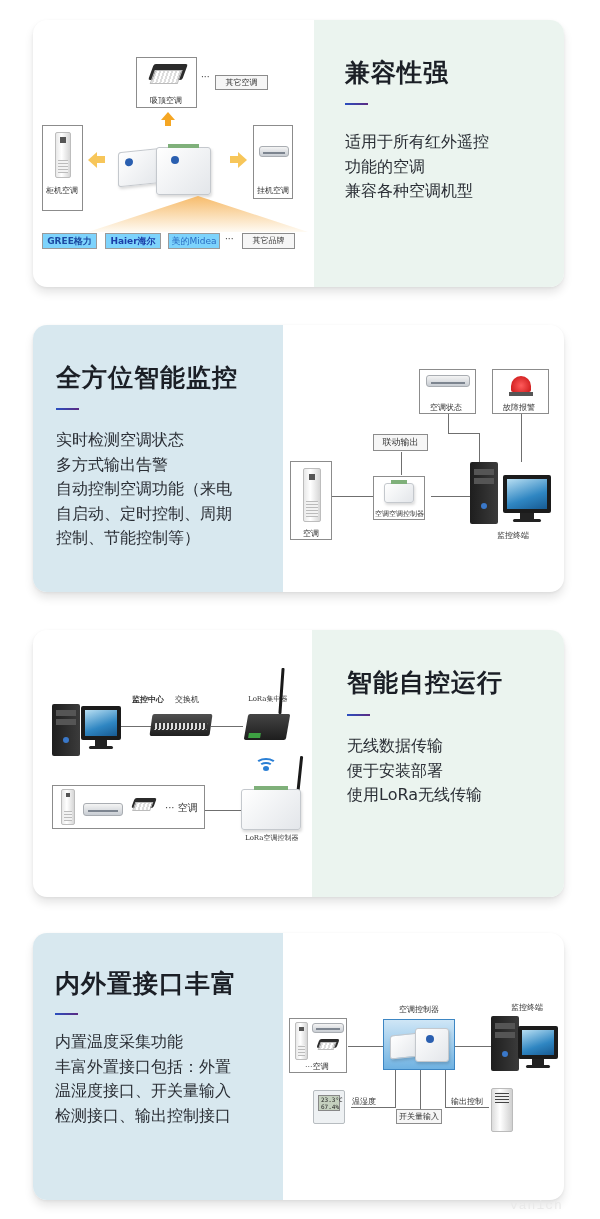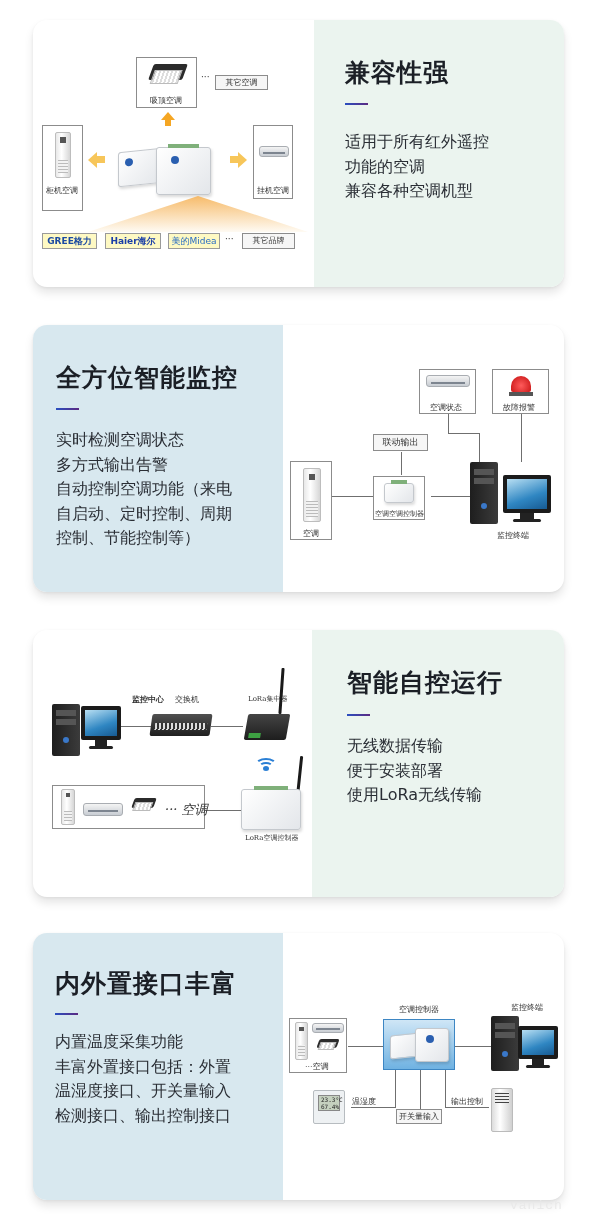--- a/index.html
+++ b/index.html
@@ -80,21 +80,21 @@
   .arrow-up-stem { position:absolute; width:6px; height:6px; background:#f5a623; }
   .arrow-side { position: absolute; width: 0; height: 0; border-top: 8px solid transparent; border-bottom: 8px solid transparent; }
   .arrow-side.left { border-right: 9px solid #f7c65a; }
   .arrow-side.right { border-left: 9px solid #f7c65a; }
   .arrow-side-stem { position:absolute; width:8px; height:7px; background:#f7c65a; }
 
   .beam { position: absolute; left: 55px; top: 176px; width: 220px; height: 36px;
     background: linear-gradient(180deg, rgba(245,175,80,0.85), rgba(253,240,215,0.3));
     clip-path: polygon(50% 0, 100% 100%, 0 100%); }
 
-  .brand { position: absolute; top: 213px; height: 16px; border: 1px solid #9a9a9a; background: #fef9c3; font-size: 9px; font-weight: bold; text-align: center; line-height: 14px; white-space: nowrap; overflow: hidden; }
+  .brand { position: absolute; top: 213px; height: 16px; border: 1px solid #9a9a9a; background: #7dd3fc; font-size: 9px; font-weight: bold; text-align: center; line-height: 14px; white-space: nowrap; overflow: hidden; }
 
   .alarm { position:absolute; width:20px; height:16px; border-radius: 10px 10px 2px 2px; background: radial-gradient(circle at 50% 60%, #ff5b5b, #c30d0d); }
   .alarm-base { position:absolute; height:4px; background:#555; }
 
   .wifi { position: absolute; width: 22px; height: 14px; }
   .wifi span { position:absolute; left:50%; border:2px solid #2a7fd5; border-bottom:none; border-left-color:transparent; border-right-color:transparent; border-radius: 50% 50% 0 0; transform: translateX(-50%); }
   .antenna { position:absolute; width:3px; background:#1a1a1a; border-radius: 1px; }
 
   .switch-box { position:absolute; background: linear-gradient(180deg,#505050,#1f1f1f); border-radius:2px; }
   .switch-box::after { content:""; position:absolute; left:6%; right:6%; top:40%; height:35%; background: repeating-linear-gradient(90deg,#ddd 0 2px,#333 2px 4px); }
@@ -250,21 +250,21 @@
     <div class="wifi" style="left:222px;top:128px;">
       <span style="top:0;width:22px;height:14px;"></span>
       <span style="top:4px;width:14px;height:9px;"></span>
       <span style="top:8px;width:6px;height:5px;background:#2a7fd5;border-radius:50%;"></span>
     </div>
 
     <div class="box" style="left:19px;top:155px;width:153px;height:44px;">
       <div class="ac-tower" style="left:8px;top:3px;width:14px;height:36px;"></div>
       <div class="ac-wall" style="left:30px;top:17px;width:40px;height:13px;"></div>
       <div class="ac-cassette" style="left:80px;top:12px;width:22px;height:10px;"></div>
-      <div class="lbl" style="left:112px;top:15px;font-size:13px;font-style:italic;">··· 空调</div>
+      <div class="lbl" style="left:112px;top:15px;font-size:10px;">··· 空调</div>
     </div>
 
     <div class="antenna" style="left:265px;top:126px;height:42px;transform:rotate(6deg);"></div>
     <div class="controller" style="left:208px;top:159px;width:60px;height:41px;">
       <div class="term"></div>
     </div>
     <div class="lbl" style="left:212px;top:203px;font-size:7px;">LoRa空调控制器</div>
   </div>
 
   <div class="panel text green">

